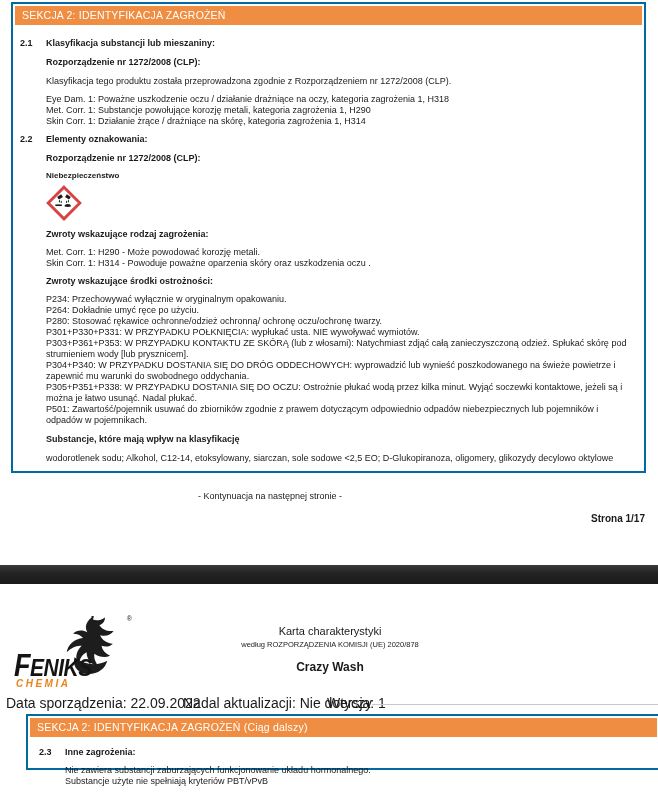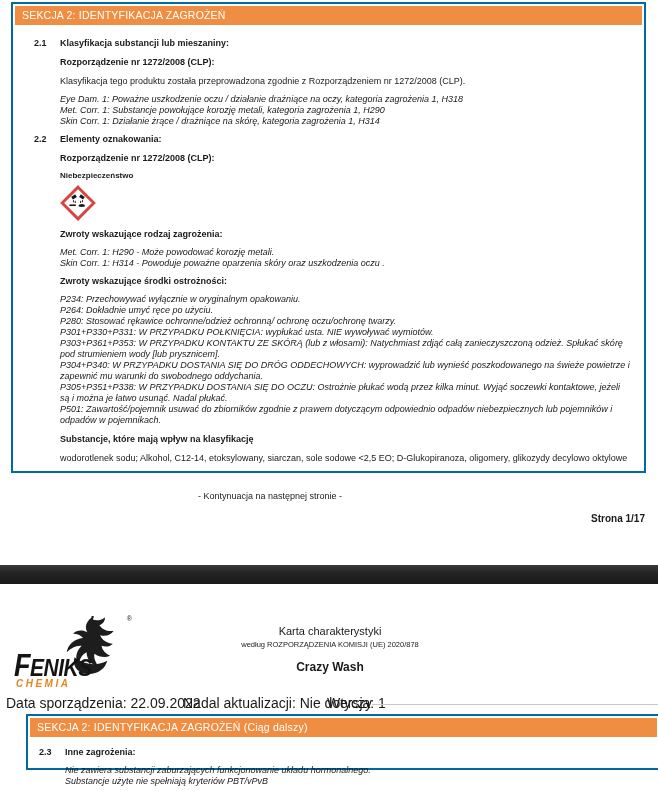--- a/index.html
+++ b/index.html
@@ -24,28 +24,28 @@
   .section-bar {
     margin:2px;
     background:var(--section-bar, #EF8E43);
     color:#fff;
     font-size:10.5px; line-height:15px;
     padding:2px 7px;
     letter-spacing:.2px;
     white-space:nowrap; overflow:hidden;
   }
 
-  .content { position:relative; padding:6px 14px 0 47px; font-size:9px; line-height:11px; }
+  .content { position:relative; padding:6px 14px 0 33px; font-size:9px; line-height:11px; }
   .content2 { position:relative; padding:8px 14px 0 37px; font-size:9px; line-height:11px; }
 
   .item-head { position:relative; font-weight:bold; font-size:9px; }
   .item-num  { position:absolute; left:-26px; top:0; font-weight:bold; }
   .sub-head  { font-weight:bold; margin-top:8px; }
   .para      { margin-top:8px; }
-  .block     { margin-top:7px;font-style:italic; }
+  .block     { margin-top:7px; }
   .block p   { margin:0; }
   .mt5 { margin-top:5px; } .mt7 { margin-top:7px; }
 
   .signal-word { font-weight:bold; font-size:8px; margin-top:6px; }
 
   .pictogram { width:36px; height:36px; margin-top:4px; display:block; }
 
   .continuation {
     position:absolute; top:491px; left:0; width:540px;
     text-align:center; font-size:9px; color:#222;

